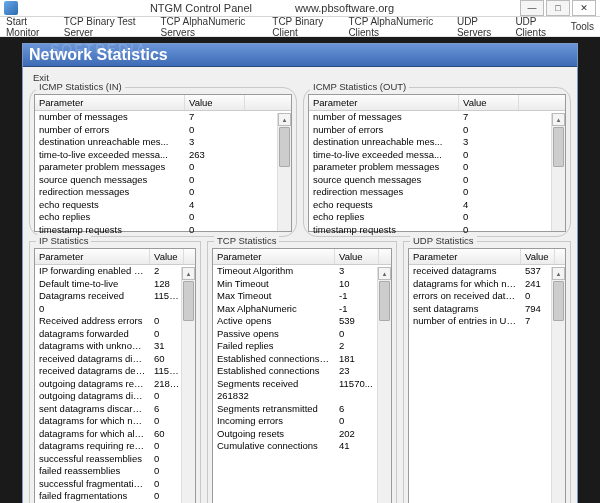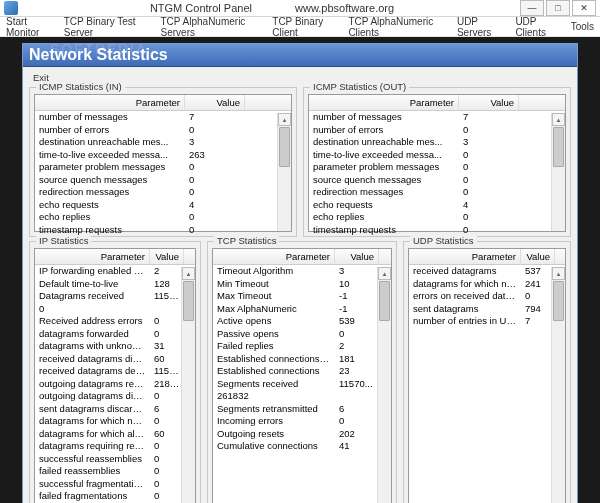--- a/index.html
+++ b/index.html
@@ -27,29 +27,29 @@
 .exit-link { color: #333; font-size: 9.5px; margin: 2px 0 4px 4px; }
 
 .row1 { display: flex; gap: 6px; }
 .row2 { display: flex; gap: 6px; flex: 1; margin-top: 4px; }
 
 .group { border: 1px solid #c8c8c8; padding: 6px 4px 4px; position: relative; }
 .group-title { position: absolute; top: -7px; left: 6px; background: #f0f0f0; padding: 0 3px; font-size: 9.5px; color: #333; }
 
 .listbox { background: #fff; border: 1px solid #9a9a9a; font-size: 9.5px; position: relative; }
 .list-head { display: flex; background: linear-gradient(#fdfdfd,#ececec); border-bottom: 1px solid #ccc; font-size: 9.5px; }
-.list-head .col { padding: 2px 4px; border-right: 1px solid #ddd; text-align: right; }
+.list-head .col { padding: 2px 4px; border-right: 1px solid #ddd; }
 .list-body { overflow: hidden; }
 .list-row { display: flex; padding: 0 0; line-height: 12.5px; }
 .list-row .col { padding: 0 4px; overflow: hidden; white-space: nowrap; text-overflow: ellipsis; }
 .scrollbar { position: absolute; right: 0; top: 18px; bottom: 0; width: 14px; background: #f0f0f0; border-left: 1px solid #ddd; }
 .scroll-thumb { background: #cdcdcd; border: 1px solid #aaa; border-radius: 1px; margin: 1px; }
 .scroll-btn { height: 13px; background: #f4f4f4; border: 1px solid #bbb; margin: 0; font-size: 7px; text-align: center; line-height: 11px; color: #666; }
 
-.row1 .group { flex: 1; }
+.row1 .group { flex: 1; border-radius: 14px; }
 .row1 .listbox { height: 138px; }
 
 .row2 .group { display: flex; flex-direction: column; }
 .row2 .listbox { flex: 1; height: 234px; }
 .ip-group { width: 172px; }
 .tcp-group { width: 190px; }
 .udp-group { flex: 1; }
 </style>
 </head>
 <body>

